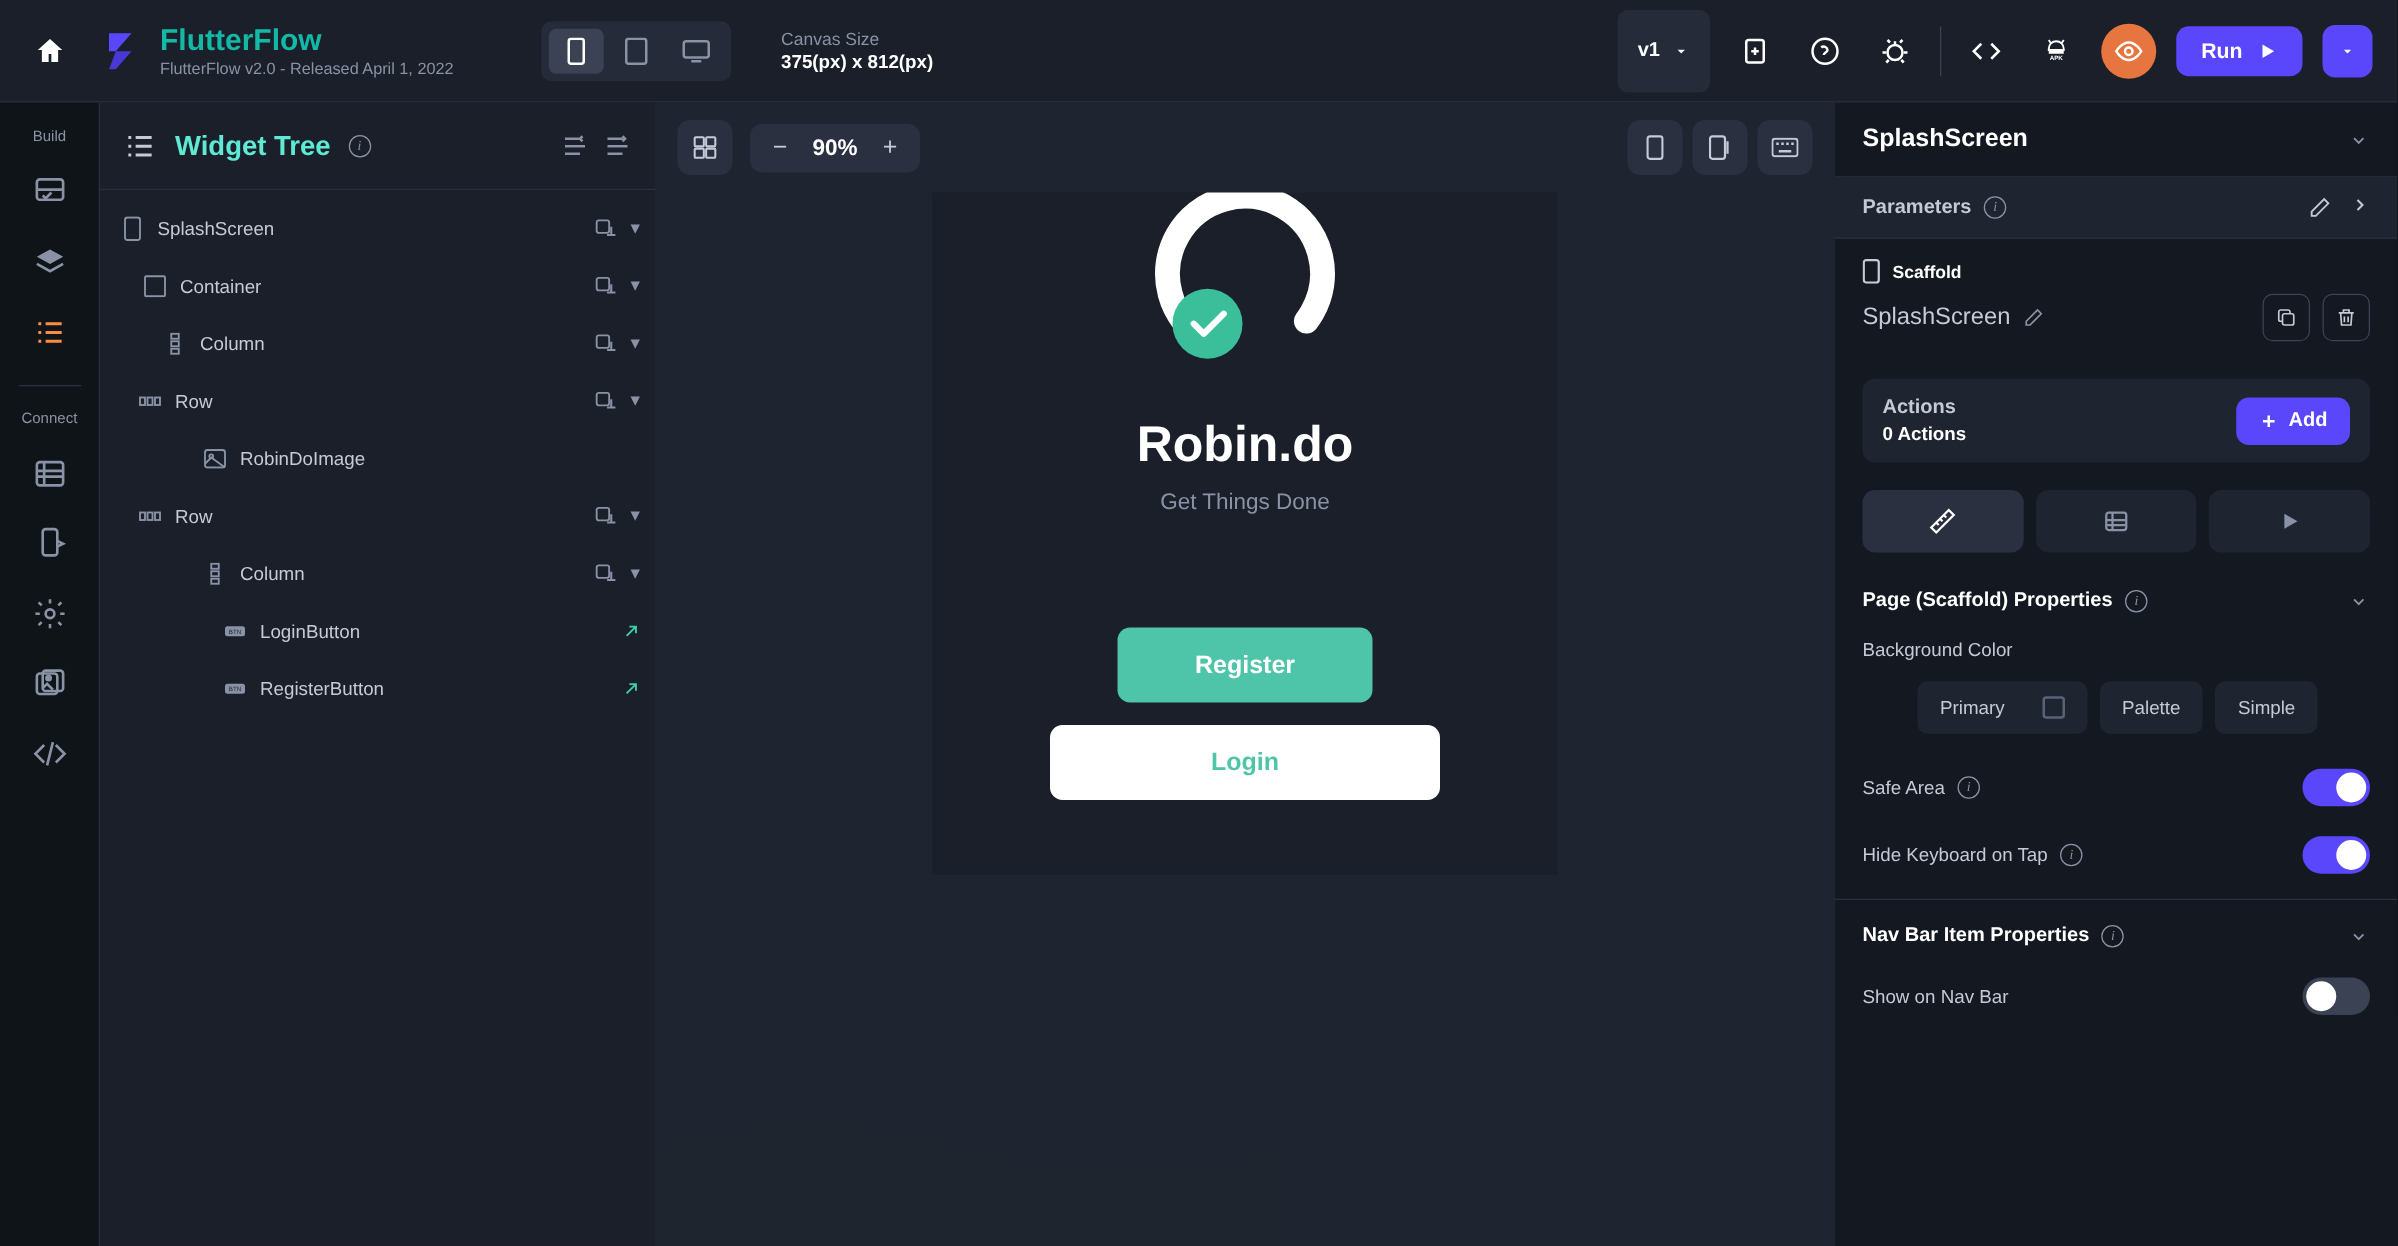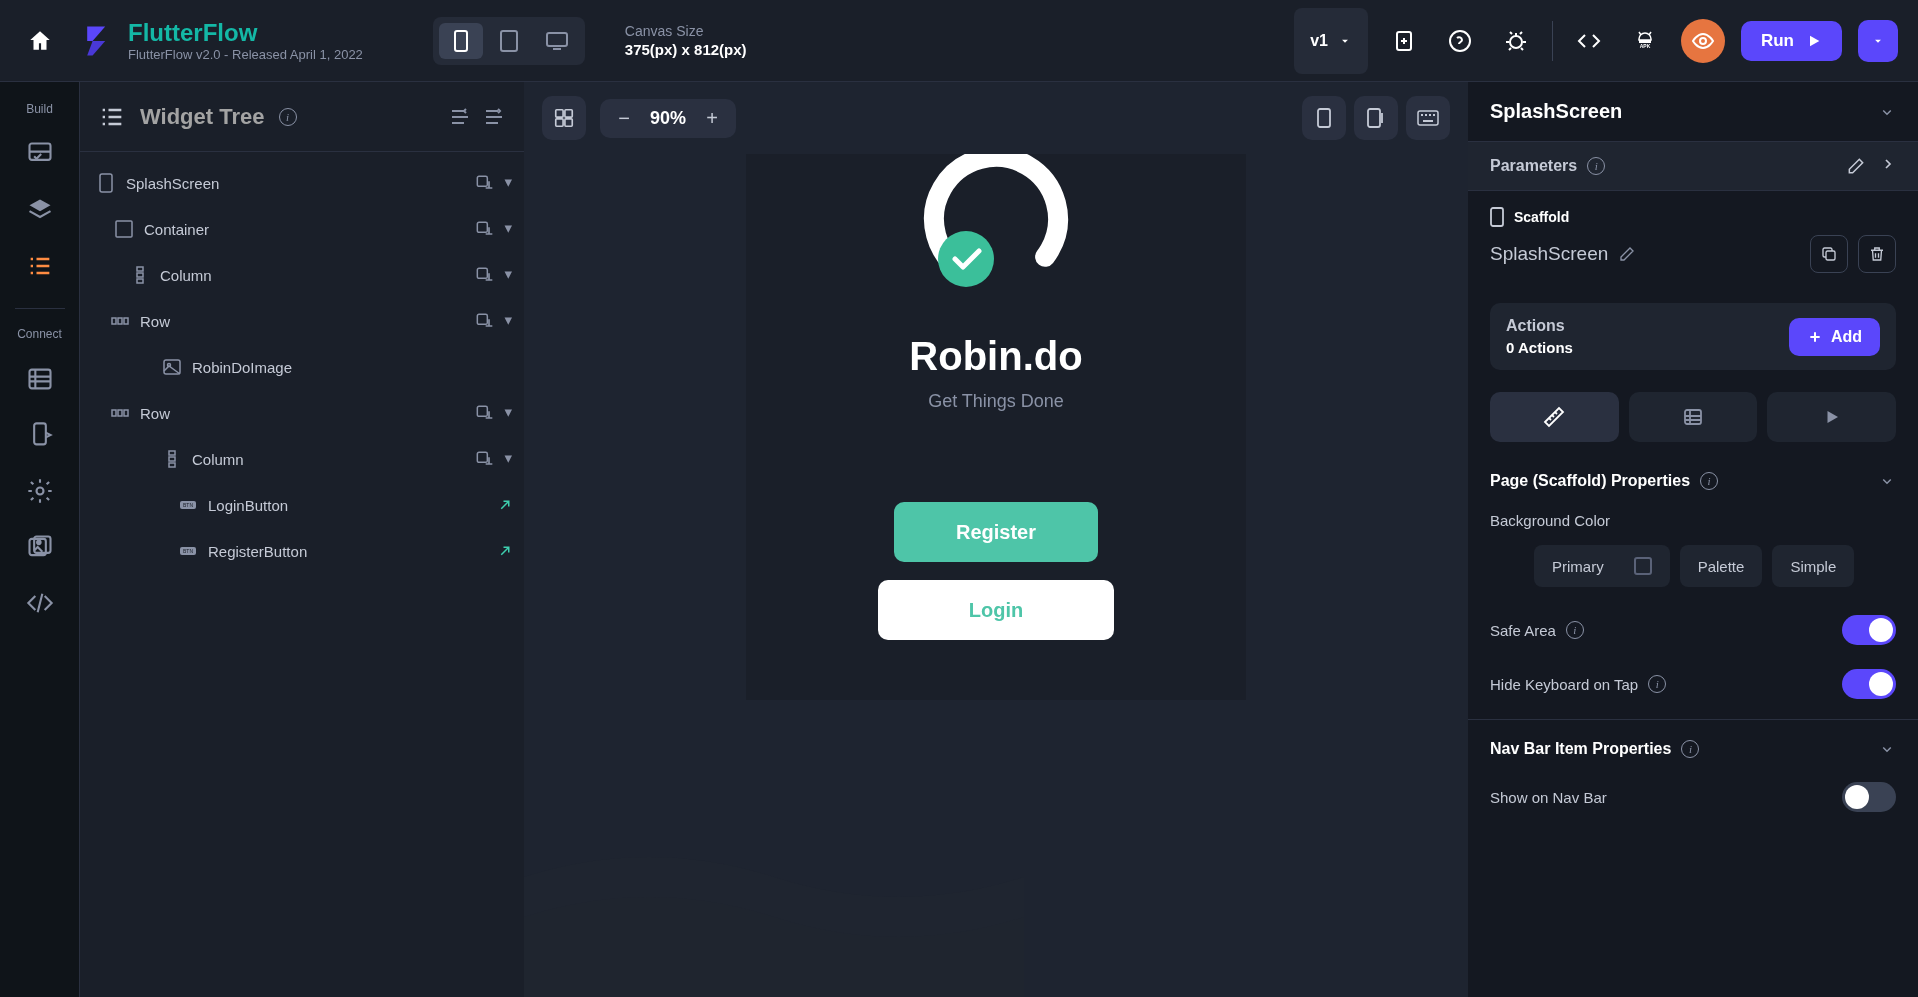--- a/index.html
+++ b/index.html
@@ -36,21 +36,21 @@
 .left-rail { width: 80px; background: #0f1419; border-right: 1px solid #2a3040; display: flex; flex-direction: column; align-items: center; padding-top: 20px; gap: 8px; }
 .rail-section-label { font-size: 12px; color: #8a92a6; margin-bottom: 6px; }
 .rail-icon { width: 48px; height: 48px; display: flex; align-items: center; justify-content: center; cursor: pointer; border-radius: 8px; color: #8a92a6; }
 .rail-icon.active { color: #ff8c42; }
 .rail-divider { width: 50px; height: 1px; background: #2a3040; margin: 10px 0; }
 
 
 .tree-panel { width: 444px; background: #1a1f29; display: flex; flex-direction: column; overflow: hidden;}
 .tree-header { height: 70px; display: flex; align-items: center; padding: 0 18px; gap: 14px; border-bottom: 1px solid #2a3040; }
 .tree-header-icon { color: #8a92a6; }
-.tree-title { font-size: 22px; font-weight: 700; color: #a3a3a3; }
+.tree-title { font-size: 22px; font-weight: 700; color: #5eead4; }
 .tree-header-right { margin-left: auto; display: flex; gap: 10px; }
 .tree-list { flex: 1; overflow-y: auto; padding: 8px 0; }
 .tree-row { display: flex; align-items: center; height: 46px; padding-right: 10px; cursor: pointer; color: #c5cad6; font-size: 15px; }
 .tree-row-icon { width: 24px; display: flex; justify-content: center; color: #8a92a6; }
 .tree-row-label { flex: 1; margin-left: 8px; }
 .tree-row-actions { display: flex; gap: 6px; }
 .tree-add { color: #8a92a6; cursor: pointer; padding: 2px; }
 .tree-chev { color: #8a92a6; cursor: pointer; padding: 2px; }
 .indent-0 { padding-left: 14px; }
 .indent-1 { padding-left: 32px; }
@@ -69,21 +69,21 @@
 .zoom-val { font-weight: 700; font-size: 18px; }
 .canvas-toolbar-right { margin-left: auto; display: flex; gap: 8px; }
 .ct-icon { width: 44px; height: 44px; background: #2a3040; border-radius: 10px; display: flex; align-items: center; justify-content: center; cursor: pointer; color: #c5cad6; }
 .canvas-viewport { flex: 1; display: flex; align-items: flex-start; justify-content: center; overflow: auto; }
 .phone-frame { width: 500px; background: #1a1f29; border-radius: 0; padding: 0; display: flex; flex-direction: column; align-items: center; margin-top: -70px;}
 .phone-content { width: 100%; display: flex; flex-direction: column; align-items: center; padding: 30px 40px 60px; }
 .app-logo { margin-top: 20px; margin-bottom: 30px; position: relative; }
 .app-title { font-size: 40px; font-weight: 800; margin-bottom: 12px; }
 .app-subtitle { font-size: 18px; color: #8a92a6; margin-bottom: 90px; }
 .register-btn { width: 204px; height: 60px; background: #4ec5a8; border-radius: 10px; display: flex; align-items: center; justify-content: center; font-size: 20px; font-weight: 600; color: #fff; cursor: pointer; margin-bottom: 18px; }
-.login-btn { width: 236px; height: 60px; background: #fff; border-radius: 10px; display: flex; align-items: center; justify-content: center; font-size: 20px; font-weight: 600; color: #4ec5a8; cursor: pointer; }
+.login-btn { width: 312px; height: 60px; background: #fff; border-radius: 10px; display: flex; align-items: center; justify-content: center; font-size: 20px; font-weight: 600; color: #4ec5a8; cursor: pointer; }
 .canvas-ridges { position: absolute; bottom: 0; left: 0; right: 0; height: 200px; pointer-events: none; }
 
 
 .props-panel { width: 450px; background: #141821; display: flex; flex-direction: column; overflow-y: auto; }
 .props-header { padding: 18px 22px; display: flex; align-items: center; justify-content: space-between; border-bottom: 1px solid #2a3040; }
 .props-title { font-size: 20px; font-weight: 700; }
 .params-row { padding: 14px 22px; display: flex; align-items: center; gap: 10px; background: #1f2530; border-bottom: 1px solid #2a3040; }
 .params-label { font-weight: 600; color: #c5cad6; }
 .params-actions { margin-left: auto; display: flex; gap: 14px; }
 .scaffold-section { padding: 16px 22px; }

